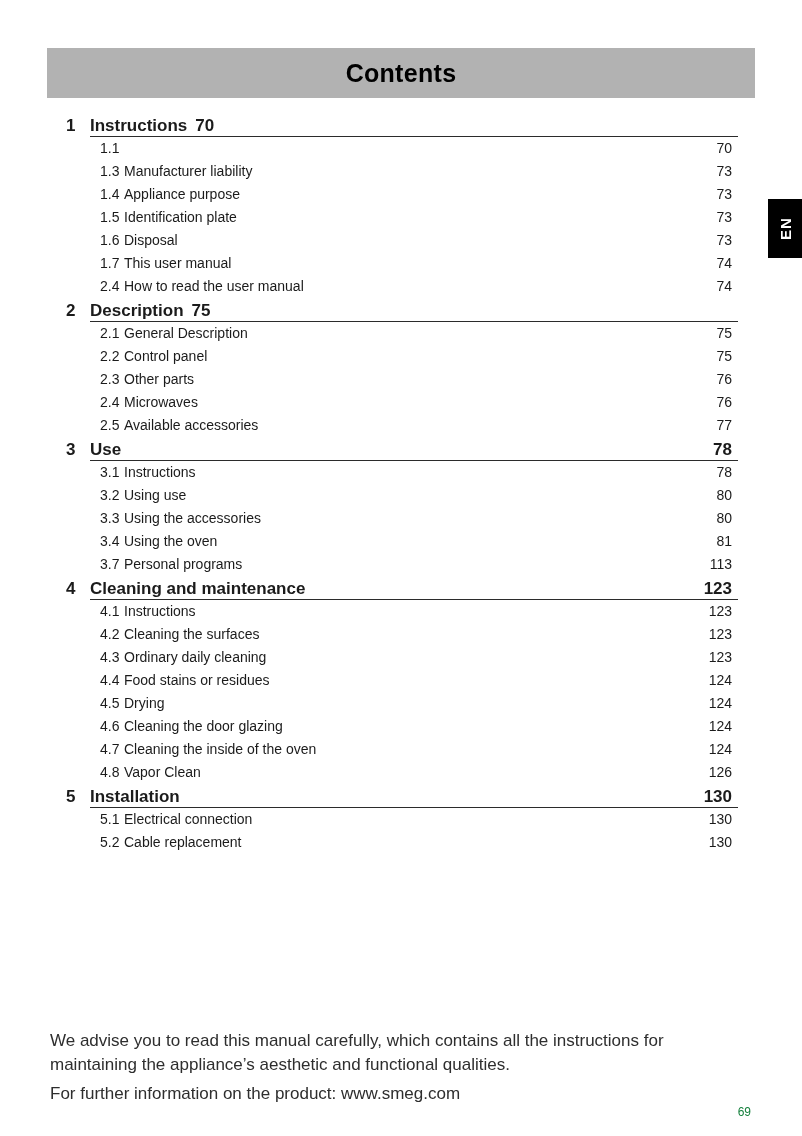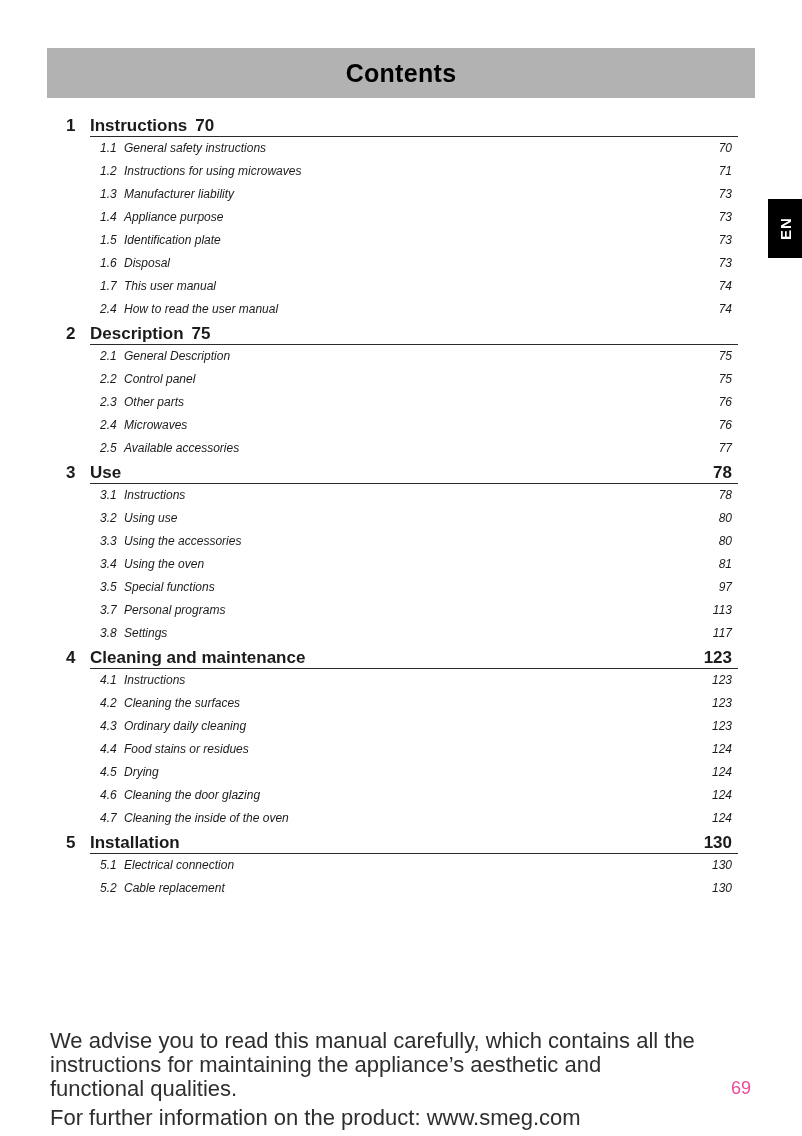--- a/index.html
+++ b/index.html
@@ -26,44 +26,44 @@
     display:flex; align-items:baseline;
     font-weight:700; font-size:17px; line-height:21px; padding-top:2px;
   }
   .sec-num { flex:none; width:24px; }
   .sec-page.inline { margin-left:8px; }
   .sec-page.right { margin-left:auto; padding-right:6px; }
   .sec-rule { border-bottom:1px solid var(--rule, #2b2b2b); margin-left:24px; }
 
   .toc-item {
     display:flex; align-items:center;
-    font-size:12px; line-height:23px; padding-left:34px;font-style:italic;
+    font-size:14px; line-height:23px; padding-left:34px;
   }
   .item-num { flex:none; width:24px; }
   .item-page { margin-left:auto; padding-right:6px; }
 
   .en-tab {
     position:absolute; right:0; top:178px; width:34px; height:59px;
     background:var(--tab-bg, #000);
     display:flex; align-items:center; justify-content:center;
   }
   .en-tab span {
     color:var(--tab-text, #fff); font-weight:700; font-size:15px;
     letter-spacing:1px; transform:rotate(-90deg); display:block;
   }
 
   .footer {
     position:absolute; left:50px; top:1008px; width:648px;
-    font-size:22px; line-height:24px; color:#2e2e2e;
+    font-size:17px; line-height:24px; color:#2e2e2e;
   }
   .footer .line2 { margin-top:5px; }
 
   .page-number {
-    position:absolute; right:51px; top:1057px;
-    font-size:18px; color:#ec4899;
+    position:absolute; right:51px; top:1084px;
+    font-size:12px; color:#15803d;
   }
 
   .bottom-bar {
     position:absolute; left:65px; right:0; bottom:0; height:10px;
     background:var(--tab-bg, #000);
   }
 </style>
 </head>
 <body>
 
@@ -76,27 +76,21 @@
   <nav class="toc">
       <section class="toc-section">
         <div class="sec-head">
           <span class="sec-num">1</span>
           <span class="sec-title">Instructions</span>
           <span class="sec-page inline">70</span>
         </div>
         <div class="sec-rule"></div>
         <div class="toc-item">
           <span class="item-num">1.1</span>
-          <span class="item-title">General safety instructions</span>
           <span class="item-page">70</span>
-        </div>
-        <div class="toc-item">
-          <span class="item-num">1.2</span>
-          <span class="item-title">Instructions for using microwaves</span>
-          <span class="item-page">71</span>
         </div>
         <div class="toc-item">
           <span class="item-num">1.3</span>
           <span class="item-title">Manufacturer liability</span>
           <span class="item-page">73</span>
         </div>
         <div class="toc-item">
           <span class="item-num">1.4</span>
           <span class="item-title">Appliance purpose</span>
           <span class="item-page">73</span>
@@ -176,34 +170,24 @@
           <span class="item-num">3.3</span>
           <span class="item-title">Using the accessories</span>
           <span class="item-page">80</span>
         </div>
         <div class="toc-item">
           <span class="item-num">3.4</span>
           <span class="item-title">Using the oven</span>
           <span class="item-page">81</span>
         </div>
         <div class="toc-item">
-          <span class="item-num">3.5</span>
-          <span class="item-title">Special functions</span>
-          <span class="item-page">97</span>
-        </div>
-        <div class="toc-item">
           <span class="item-num">3.7</span>
           <span class="item-title">Personal programs</span>
           <span class="item-page">113</span>
         </div>
-        <div class="toc-item">
-          <span class="item-num">3.8</span>
-          <span class="item-title">Settings</span>
-          <span class="item-page">117</span>
-        </div>
       </section>
       <section class="toc-section">
         <div class="sec-head">
           <span class="sec-num">4</span>
           <span class="sec-title">Cleaning and maintenance</span>
           <span class="sec-page right">123</span>
         </div>
         <div class="sec-rule"></div>
         <div class="toc-item">
           <span class="item-num">4.1</span>
@@ -232,20 +216,25 @@
         </div>
         <div class="toc-item">
           <span class="item-num">4.6</span>
           <span class="item-title">Cleaning the door glazing</span>
           <span class="item-page">124</span>
         </div>
         <div class="toc-item">
           <span class="item-num">4.7</span>
           <span class="item-title">Cleaning the inside of the oven</span>
           <span class="item-page">124</span>
+        </div>
+        <div class="toc-item">
+          <span class="item-num">4.8</span>
+          <span class="item-title">Vapor Clean</span>
+          <span class="item-page">126</span>
         </div>
       </section>
       <section class="toc-section">
         <div class="sec-head">
           <span class="sec-num">5</span>
           <span class="sec-title">Installation</span>
           <span class="sec-page right">130</span>
         </div>
         <div class="sec-rule"></div>
         <div class="toc-item">

